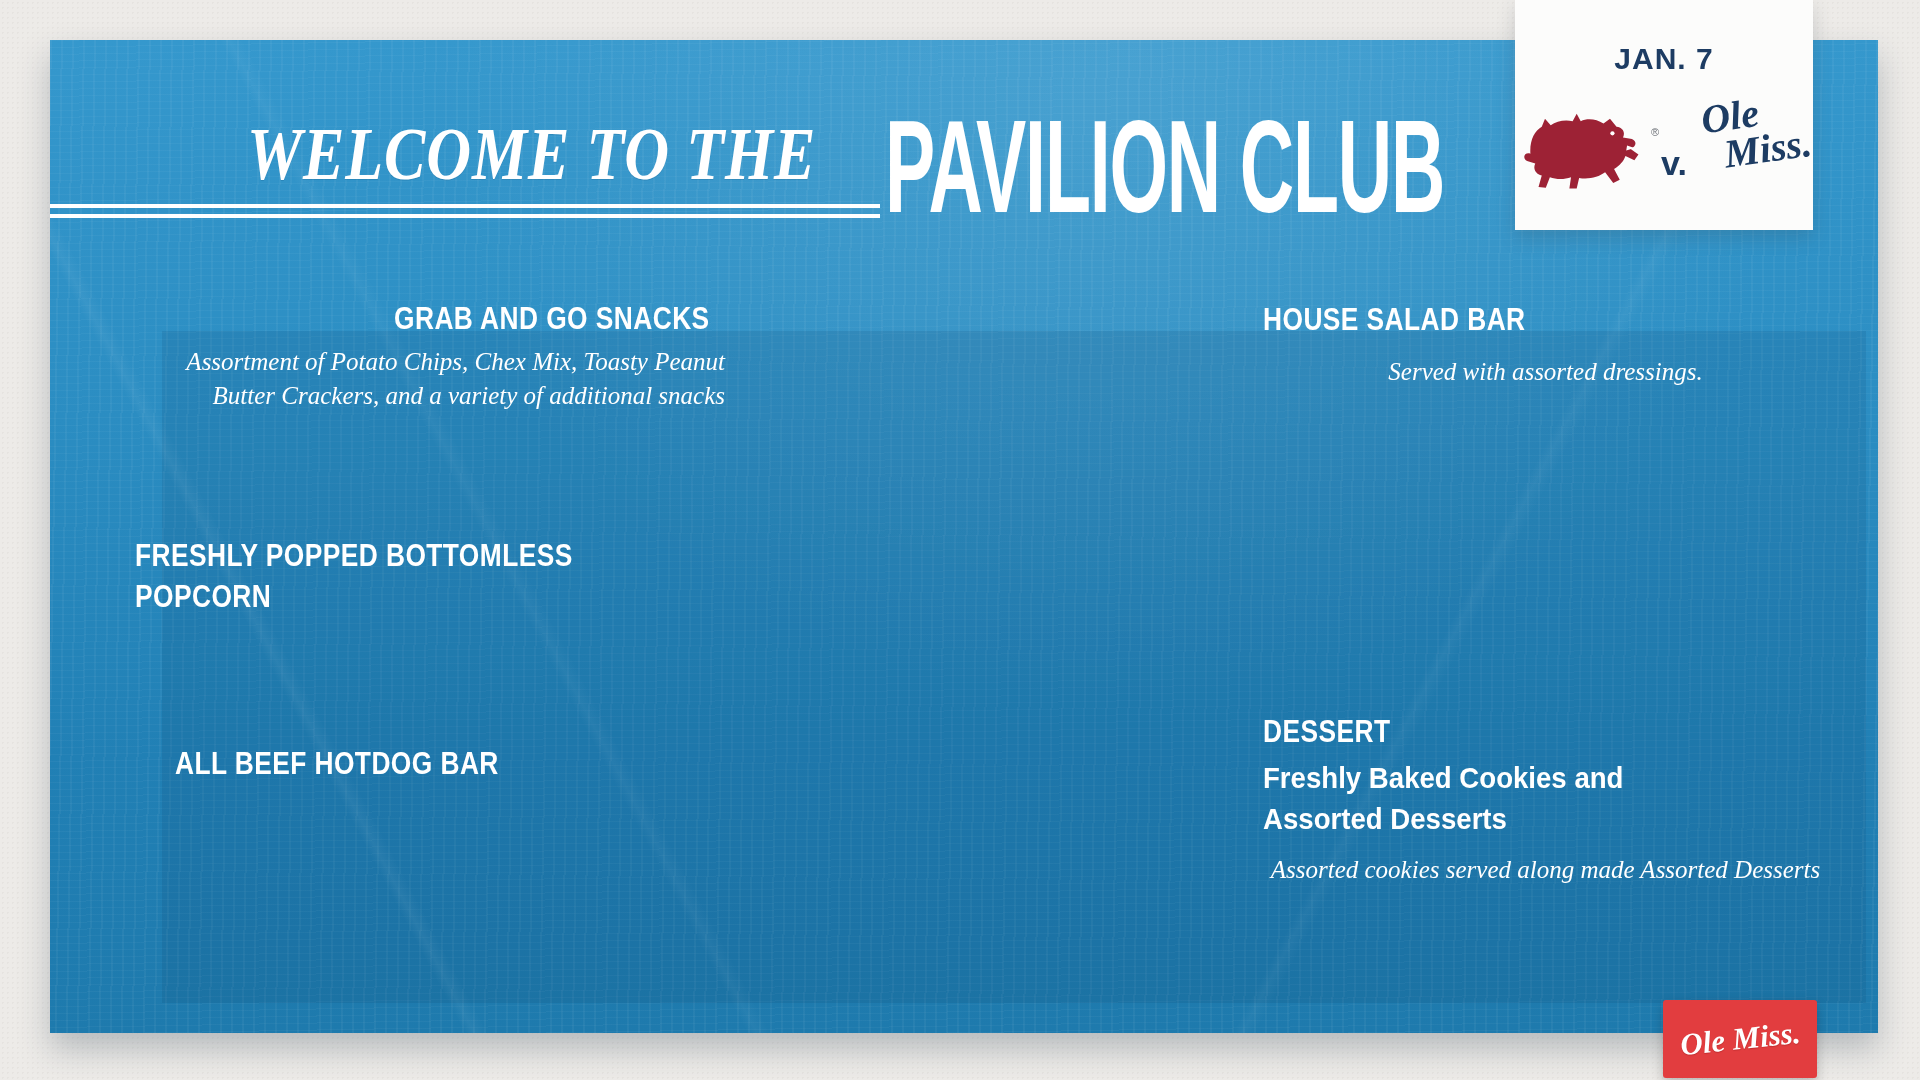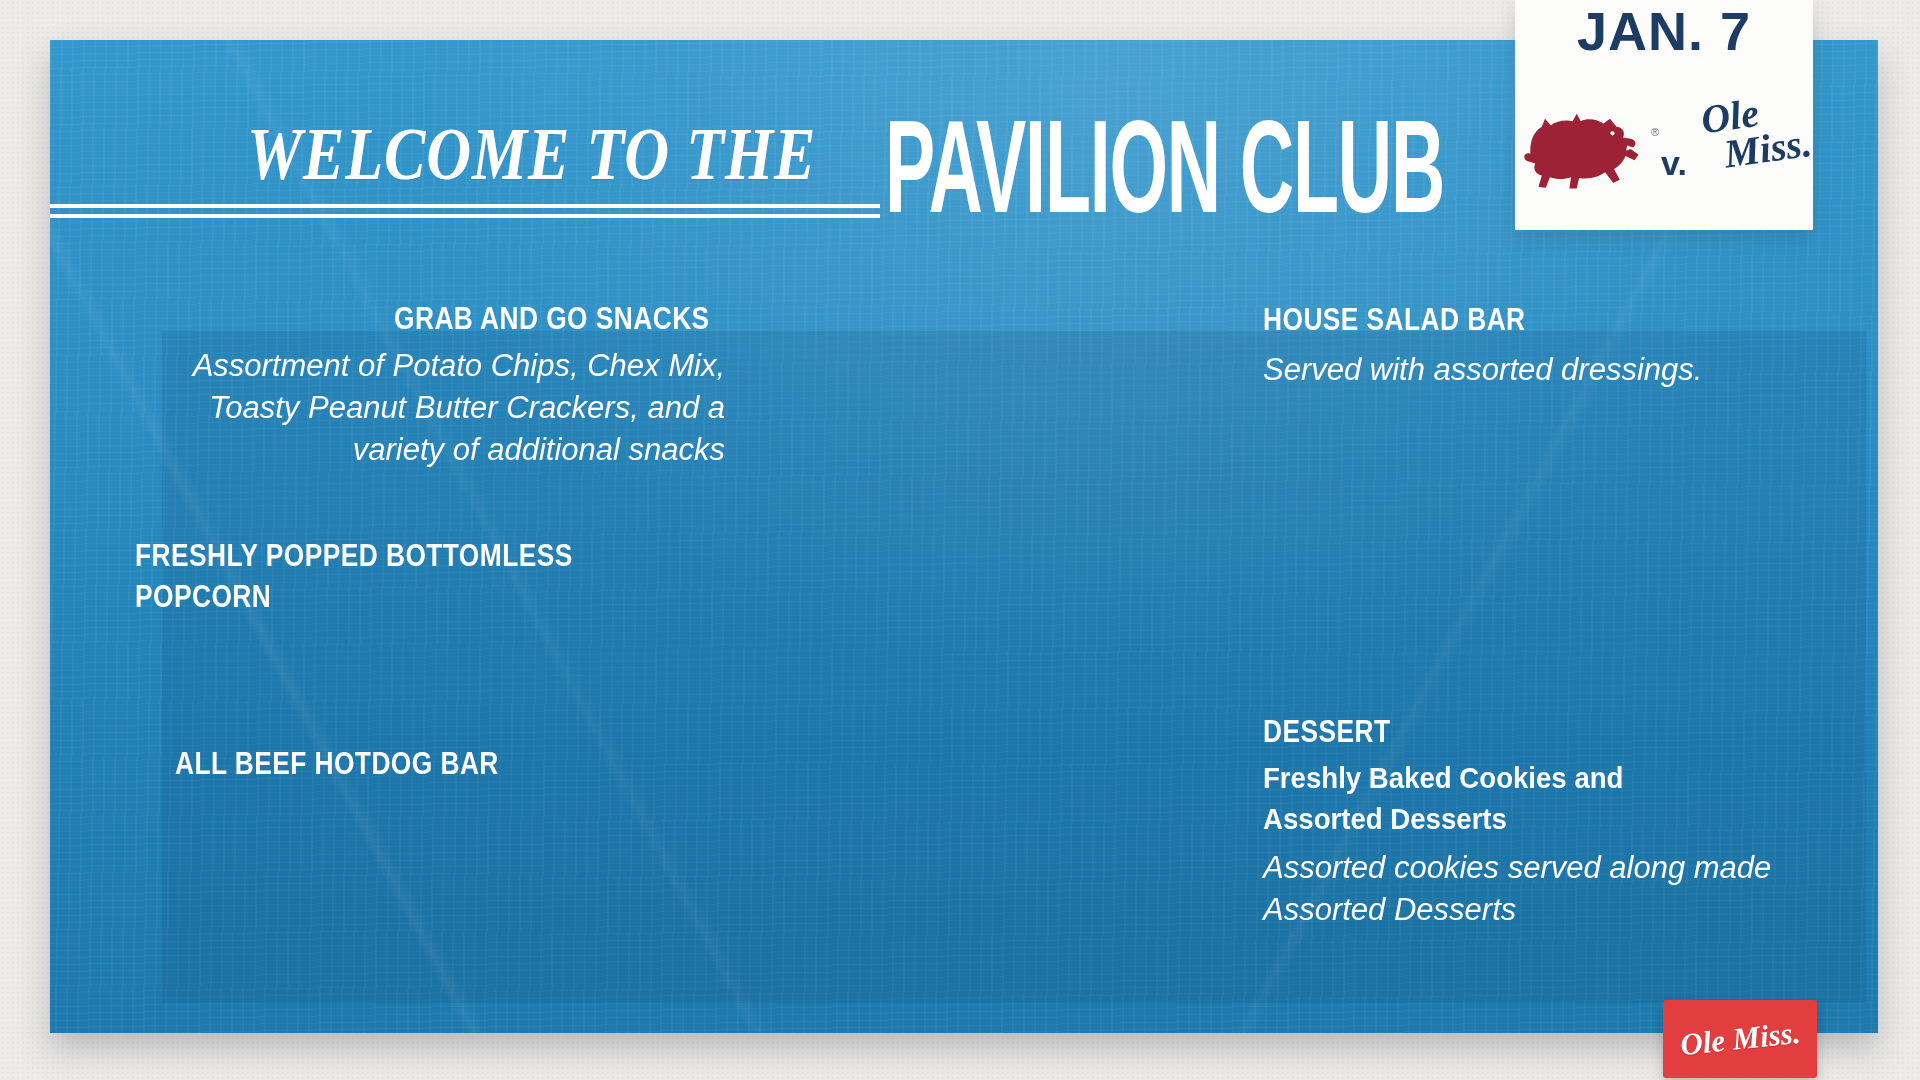--- a/index.html
+++ b/index.html
@@ -58,37 +58,37 @@
   
   .sec { position:absolute; color:#fff; }
   .sec-h {
     font-weight:bold; font-size:31px; line-height:1.32; letter-spacing:0.5px;
     transform:scaleX(0.85); transform-origin:left top; white-space:normal;
   }
   .w1 .sec-h { width:676px; }
   .w2 .sec-h { width:560px; }
   .w3 .sec-h { width:660px; }
   .sec-body {
-    font-style:italic; font-size:31px; line-height:1.35; margin-top:5px; font-weight:normal;
+    font-style:italic; font-size:25px; line-height:1.35; margin-top:5px; font-weight:normal;font-family:Liberation Serif, serif;
   }
   .w1 .sec-body { width:590px; }
   .w3 .sec-body { width:565px; }
   .sec-items {
     font-weight:bold; font-size:30px; line-height:1.37; margin-top:7px;
     transform:scaleX(0.92); transform-origin:left top; white-space:nowrap;
   }
-  .sec-body.tight { margin-top:8px; }
+  .sec-body.tight { margin-top:14px;text-align:center; }
 
   
   .datebox {
     position:absolute; left:1515px; top:0; width:298px; height:230px;
     background:#fcfcfb; box-shadow:0 8px 18px rgba(60,70,80,0.20);
   }
   .date-label {
-    text-align:center; font-size:54px; font-weight:bold;
+    margin-top:42px; text-align:center; font-size:30px; font-weight:bold;
     letter-spacing:1px; color:#1d3c63;
   }
   .logo-row { position:absolute; left:0; top:98px; width:298px; height:120px; }
   .hog { position:absolute; left:4px; top:12px; width:130px; height:84px; }
   .reg-mark { position:absolute; left:136px; top:28px; font-size:11px; color:#6b6f76; }
   .versus {
     position:absolute; left:146px; top:46px; font-size:34px; font-weight:bold; color:#1d3c63;
   }
   .olemiss-script {
     position:absolute; left:176px; top:6px; color:#1d3c63;

